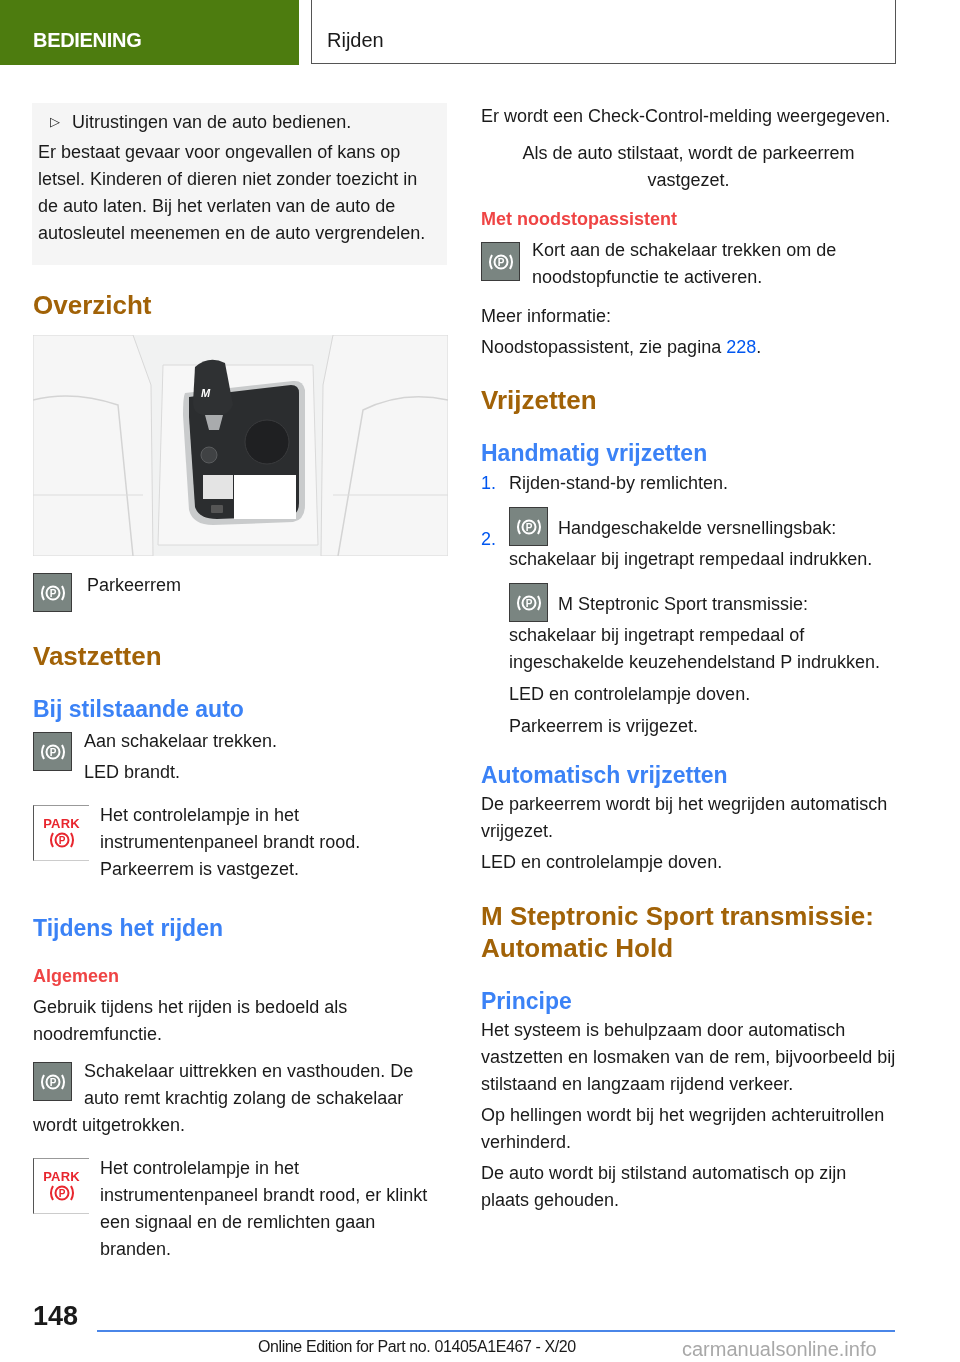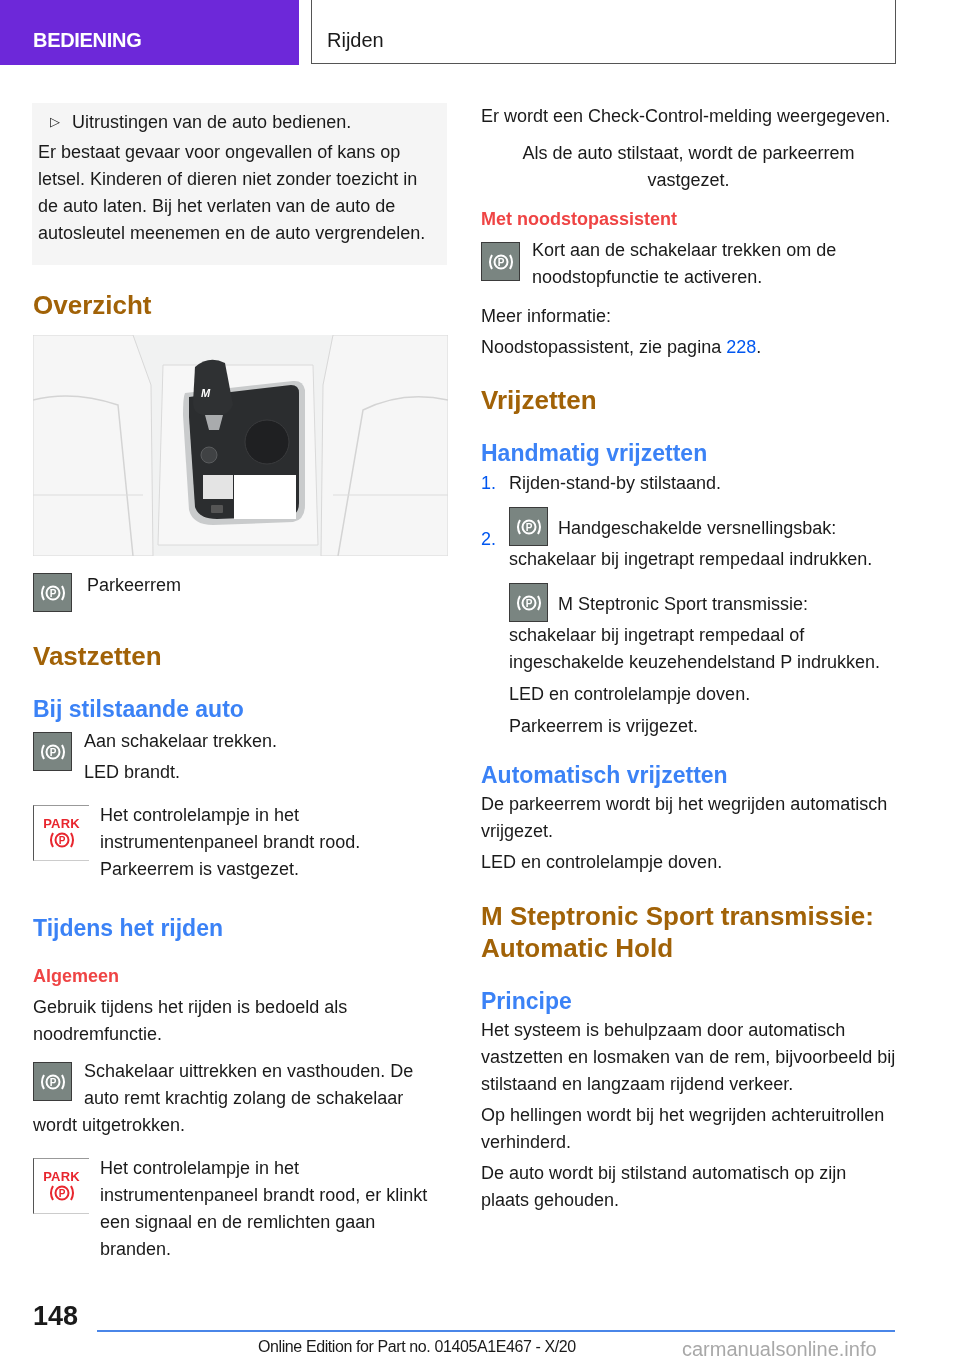--- a/index.html
+++ b/index.html
@@ -1,19 +1,19 @@
 <!DOCTYPE html>
 <html><head>
 <meta charset="utf-8">
 <style>
   * { box-sizing: border-box; margin: 0; padding: 0; }
   html, body { width: 960px; height: 1362px; background: #ffffff; overflow: hidden; }
   body { position: relative; font-family: "Liberation Sans", sans-serif; color: #1a1a1a; }
 
-  .header-section { position: absolute; left: 0; top: 0; width: 299px; height: 65px; background: #6d28d9; }
+  .header-section { position: absolute; left: 0; top: 0; width: 299px; height: 65px; background: #4d7c0f; }
   .header-section span { position: absolute; left: 33px; top: 29px; color: #fff; font-weight: bold; font-size: 20px; letter-spacing: -0.3px; }
   .header-chapter { position: absolute; left: 311px; top: 0; width: 585px; height: 64px; border: 1.5px solid #555; border-top: none; background: #fff; }
   .header-chapter span { position: absolute; left: 15px; top: 29px; font-size: 20px; color: #1a1a1a; }
 
   .col { position: absolute; top: 103px; width: 415px; }
   .col-left { left: 33px; }
   .col-right { left: 481px; width: 415px; }
 
   .warn-box { background: #f5f5f5; padding: 6px 8px 18px 6px; width: 415px; margin-left: -1px; }
   .warn-bullet { display: flex; font-size: 18px; line-height: 26px; }
@@ -187,21 +187,21 @@
   </div>
   <p class="body" style="margin-top:12px;">Meer informatie:</p>
   <p class="body" style="margin-top:4px;"><span>Noodstopassistent, zie pagina </span><span class="link">228</span><span>.</span></p>
 
   <h1 style="margin-top:23px;">Vrijzetten</h1>
   <h2 style="margin-top:22px;">Handmatig vrijzetten</h2>
 
   <div class="num-list" style="margin-top:2px;">
     <div class="li">
       <span class="num">1.</span>
-      <span>Rijden-stand-by stilstaand.</span>
+      <span>Rijden-stand-by remlichten.</span>
     </div>
     <div class="li" style="margin-top:10px;">
       <span class="num" style="padding-top:19px;">2.</span>
       <div style="width:390px;">
         <p><span class="p-icon" style="vertical-align:-4px; margin-right:10px;">
           <svg width="30" height="22" viewBox="0 0 30 22">
             <circle cx="15" cy="11" r="6.5" fill="none" stroke="#fff" stroke-width="2"></circle>
             <text x="15" y="15" text-anchor="middle" font-family="Liberation Sans, sans-serif" font-size="10" font-weight="bold" fill="#fff">P</text>
             <path d="M6 4 Q2 11 6 18" fill="none" stroke="#fff" stroke-width="2"></path>
             <path d="M24 4 Q28 11 24 18" fill="none" stroke="#fff" stroke-width="2"></path>

